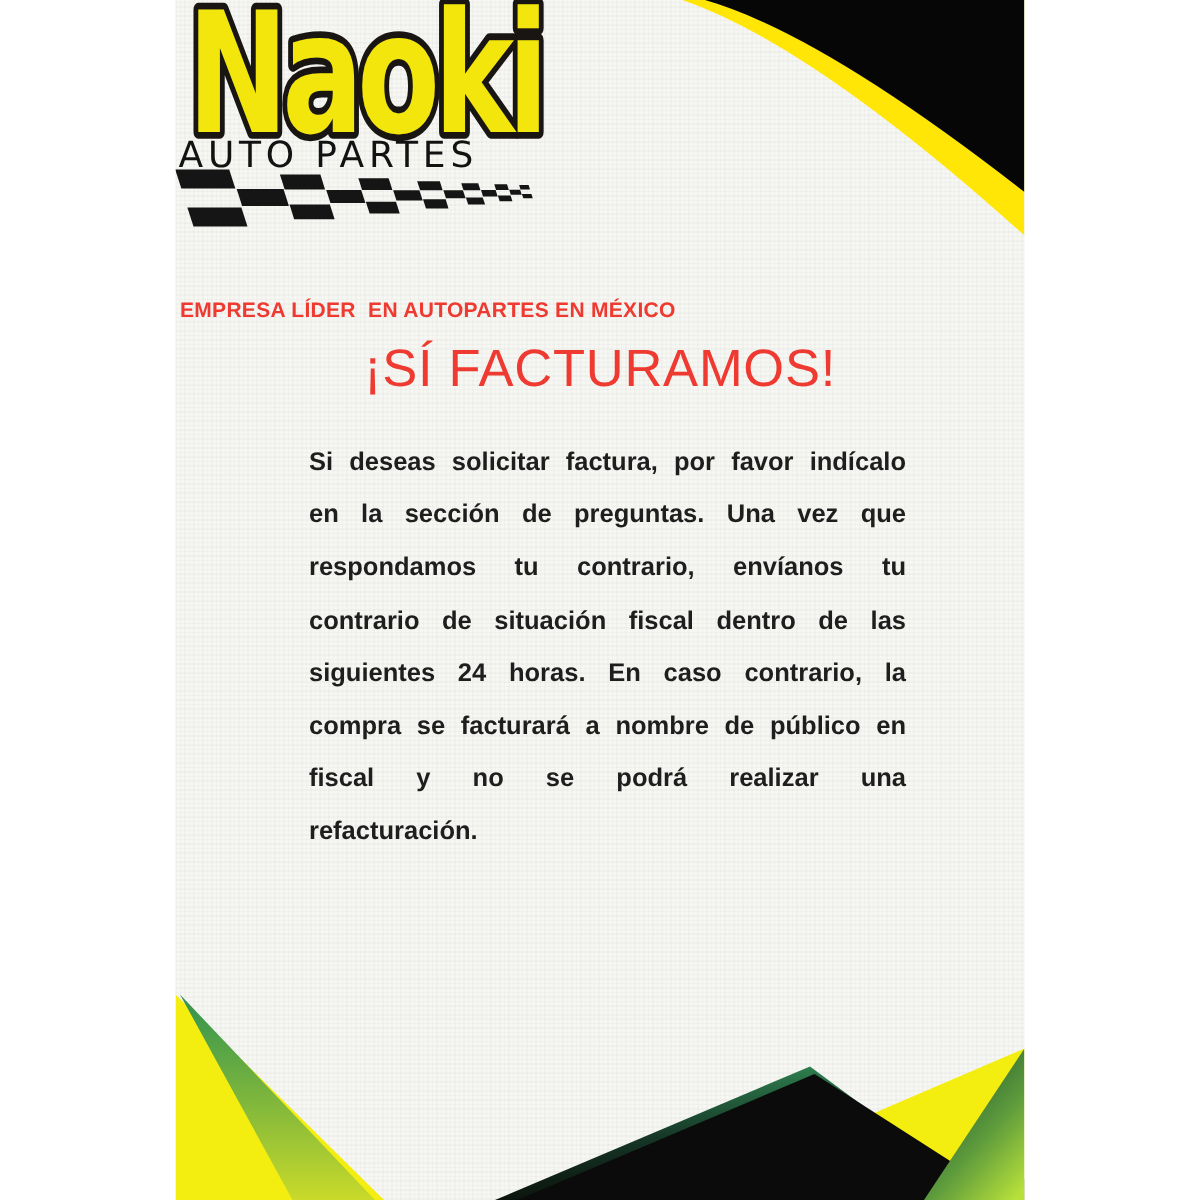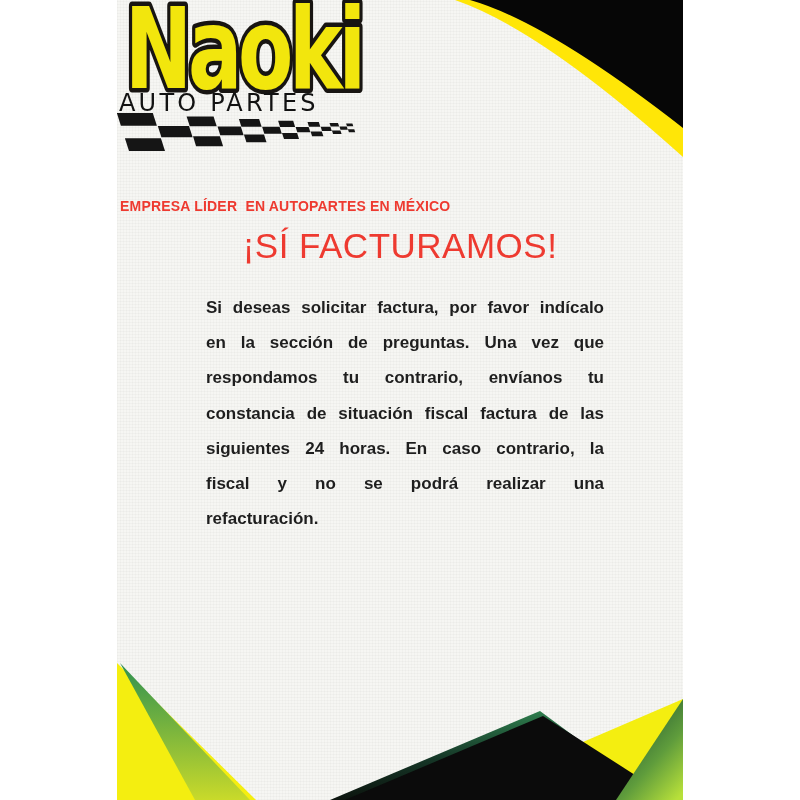--- a/index.html
+++ b/index.html
@@ -120,22 +120,23 @@
         </svg>
       <div class="tagline">EMPRESA LÍDER  EN AUTOPARTES EN MÉXICO</div>
     </div>
 
     <h1 class="title">¡SÍ FACTURAMOS!</h1>
 
     <div class="para">
       <div class="pline">Si deseas solicitar factura, por favor indícalo</div>
       <div class="pline">en la sección de preguntas. Una vez que</div>
       <div class="pline">respondamos tu contrario, envíanos tu</div>
-      <div class="pline">constancia de situación fiscal factura de las</div>
+      <div class="pline">contrario de situación fiscal dentro de las</div>
       <div class="pline">siguientes 24 horas. En caso contrario, la</div>
+      <div class="pline">compra se facturará a nombre de público en</div>
       <div class="pline">fiscal y no se podrá realizar una</div>
       <div class="pline last">refacturación.</div>
     </div>
 
     <svg class="bottom-deco" viewBox="0 0 566 140" preserveAspectRatio="none" aria-hidden="true">
       <defs>
         <linearGradient id="lgLeft" x1="0" y1="0" x2="0" y2="1">
           <stop offset="0" stop-color="#2f9150"></stop>
           <stop offset="1" stop-color="#c9da2a"></stop>
         </linearGradient>

